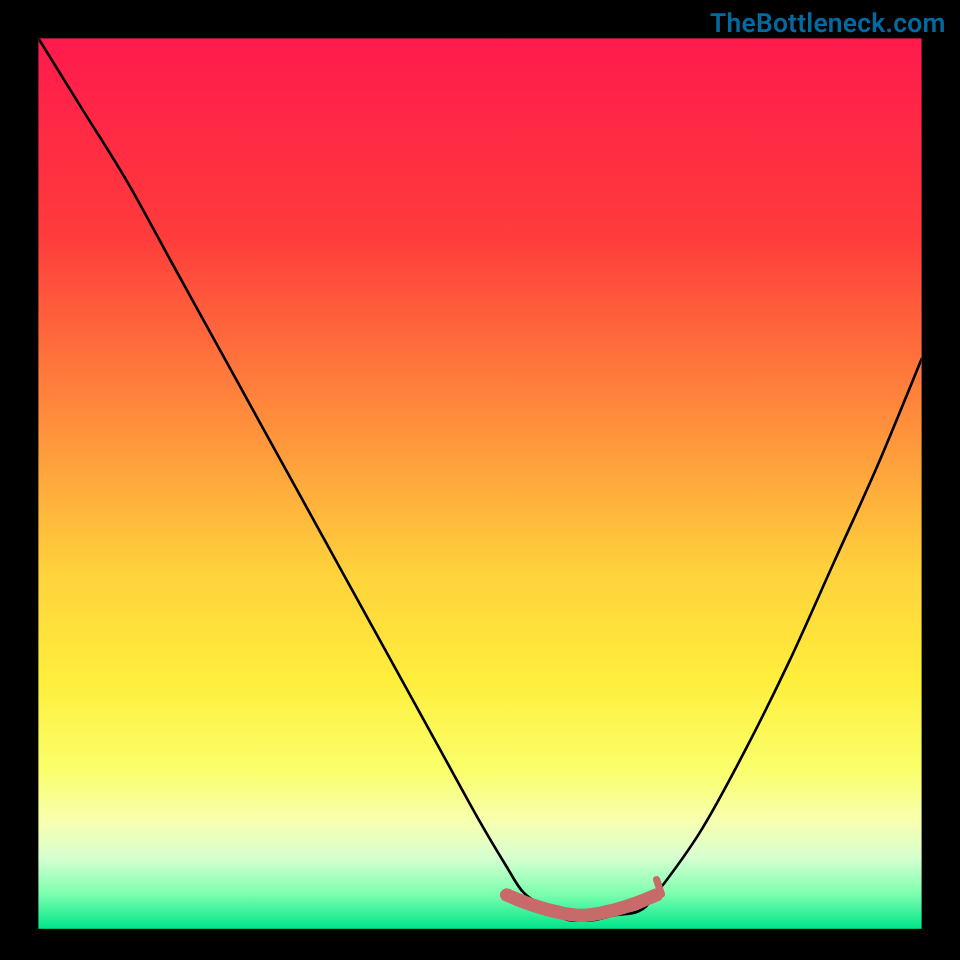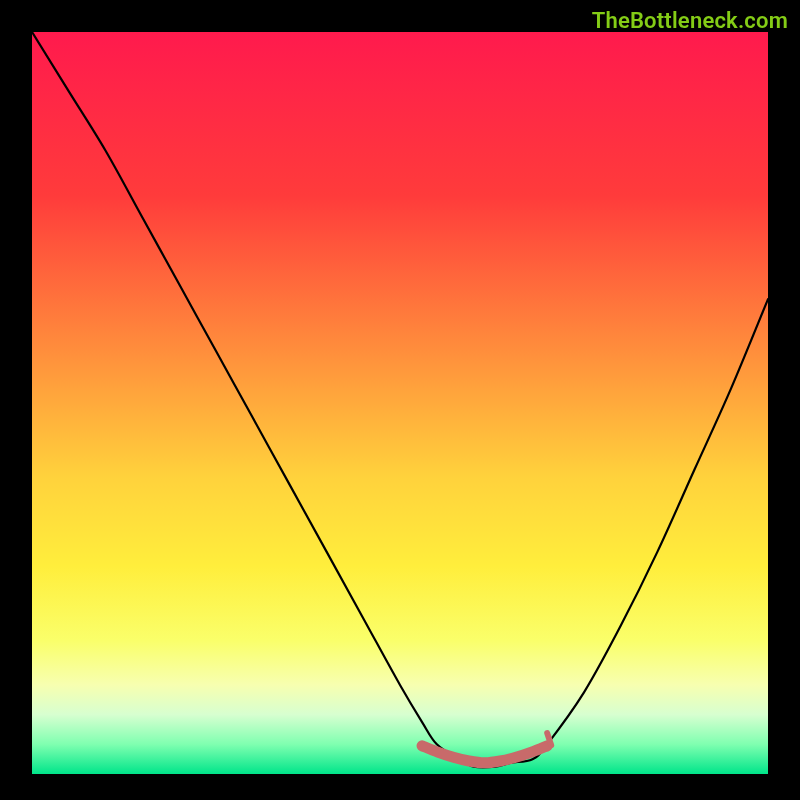--- a/index.html
+++ b/index.html
@@ -34,21 +34,21 @@
     inset: 0;
     width: 100%;
     height: 100%;
     display: block;
   }
   .watermark {
     position: absolute;
     top: 8px;
     right: 12px;
     font: 600 22px -apple-system, BlinkMacSystemFont, "Segoe UI", Roboto, Helvetica, Arial, sans-serif;
-    color: #84cc16;
+    color: #0369a1;
     letter-spacing: 0.2px;
     user-select: none;
   }
 </style>
 </head>
 <body>
 
 <div class="stage">
 
   <div class="watermark">TheBottleneck.com</div>

